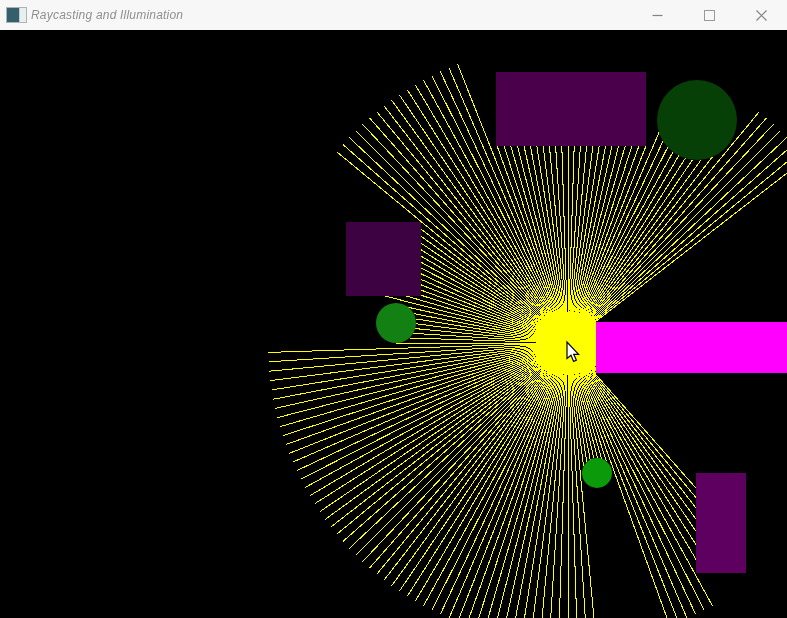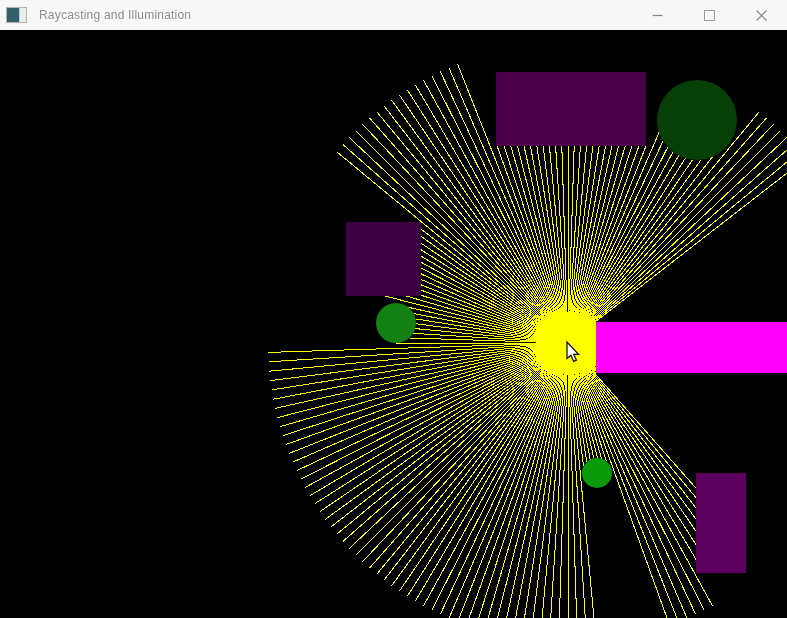--- a/index.html
+++ b/index.html
@@ -12,22 +12,23 @@
     height:30px; background:#f7f7f7; display:flex; align-items:center;
     user-select:none;
   }
   .app-icon {
     display:flex; margin-left:6px; height:14px; align-items:stretch;
     border:1px solid #aab6b6; background:#fff;
   }
   .app-icon .ic-left  { width:12px; background:#35606b; }
   .app-icon .ic-right { width:6px;  background:#e9efef; border-left:1px solid #c2cccc; }
   .title {
-    font-size:12px; color:#8f8f8f; margin-left:12px; white-space:nowrap;
+    font-size:12px; color:#8f8f8f; margin-left:4px; white-space:nowrap;
     letter-spacing:0.2px;
+    font-style:italic;
   }
   .controls { margin-left:auto; display:flex; height:100%; }
   .ctl {
     width:52px; height:100%; display:flex; align-items:center; justify-content:center;
     background:transparent; border:none; padding:0; cursor:default;
   }
   .ctl svg { display:block; }
   .canvas {
     position:relative; width:787px; height:588px; background:#000; overflow:hidden;
   }

